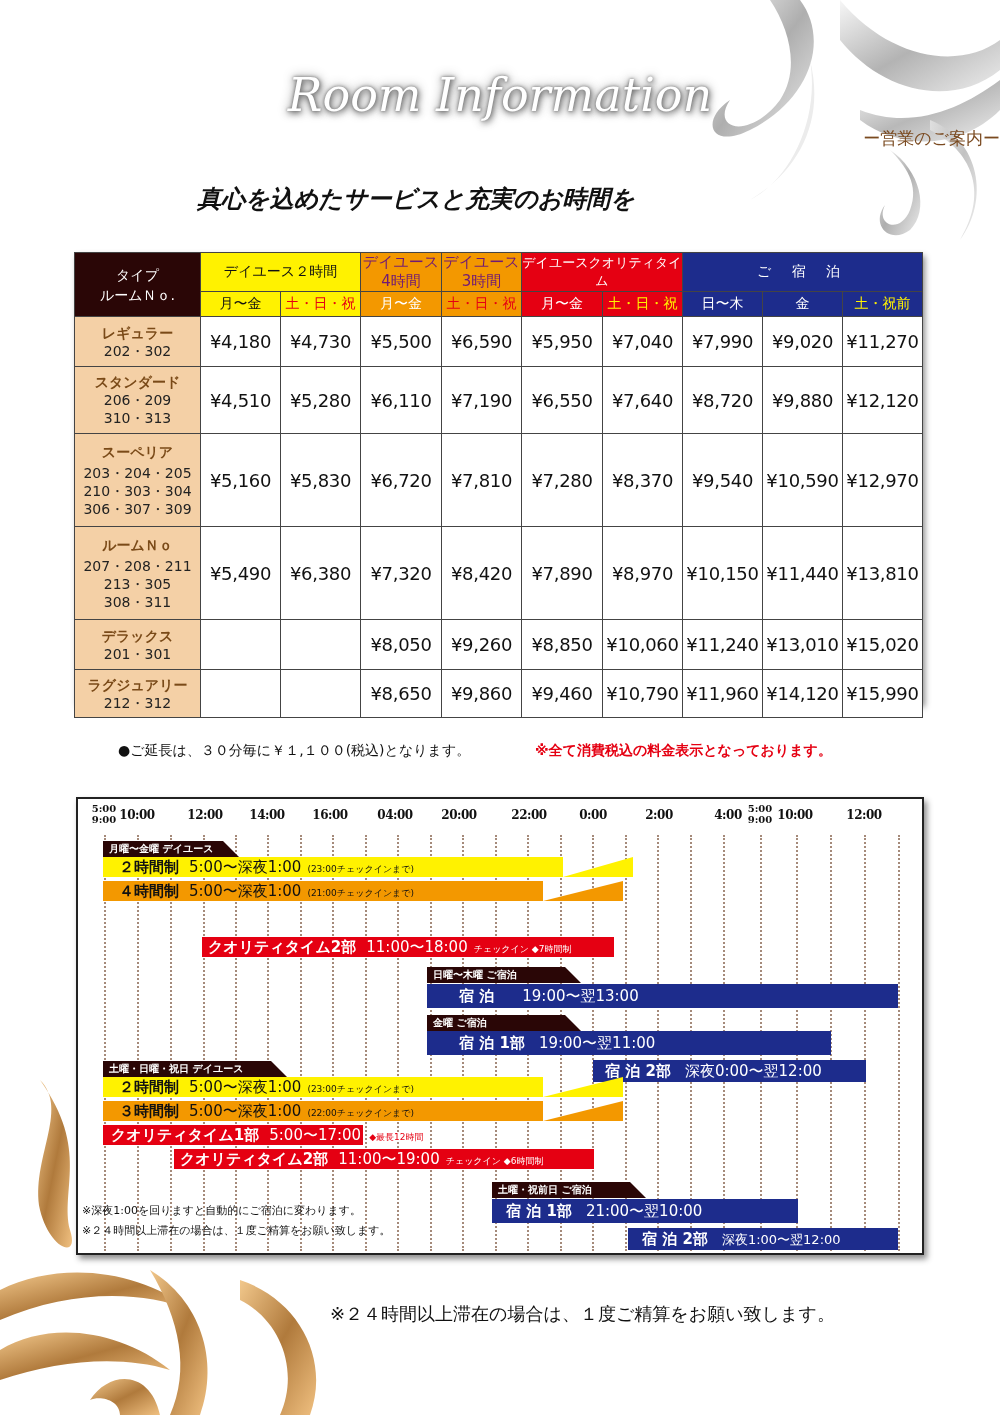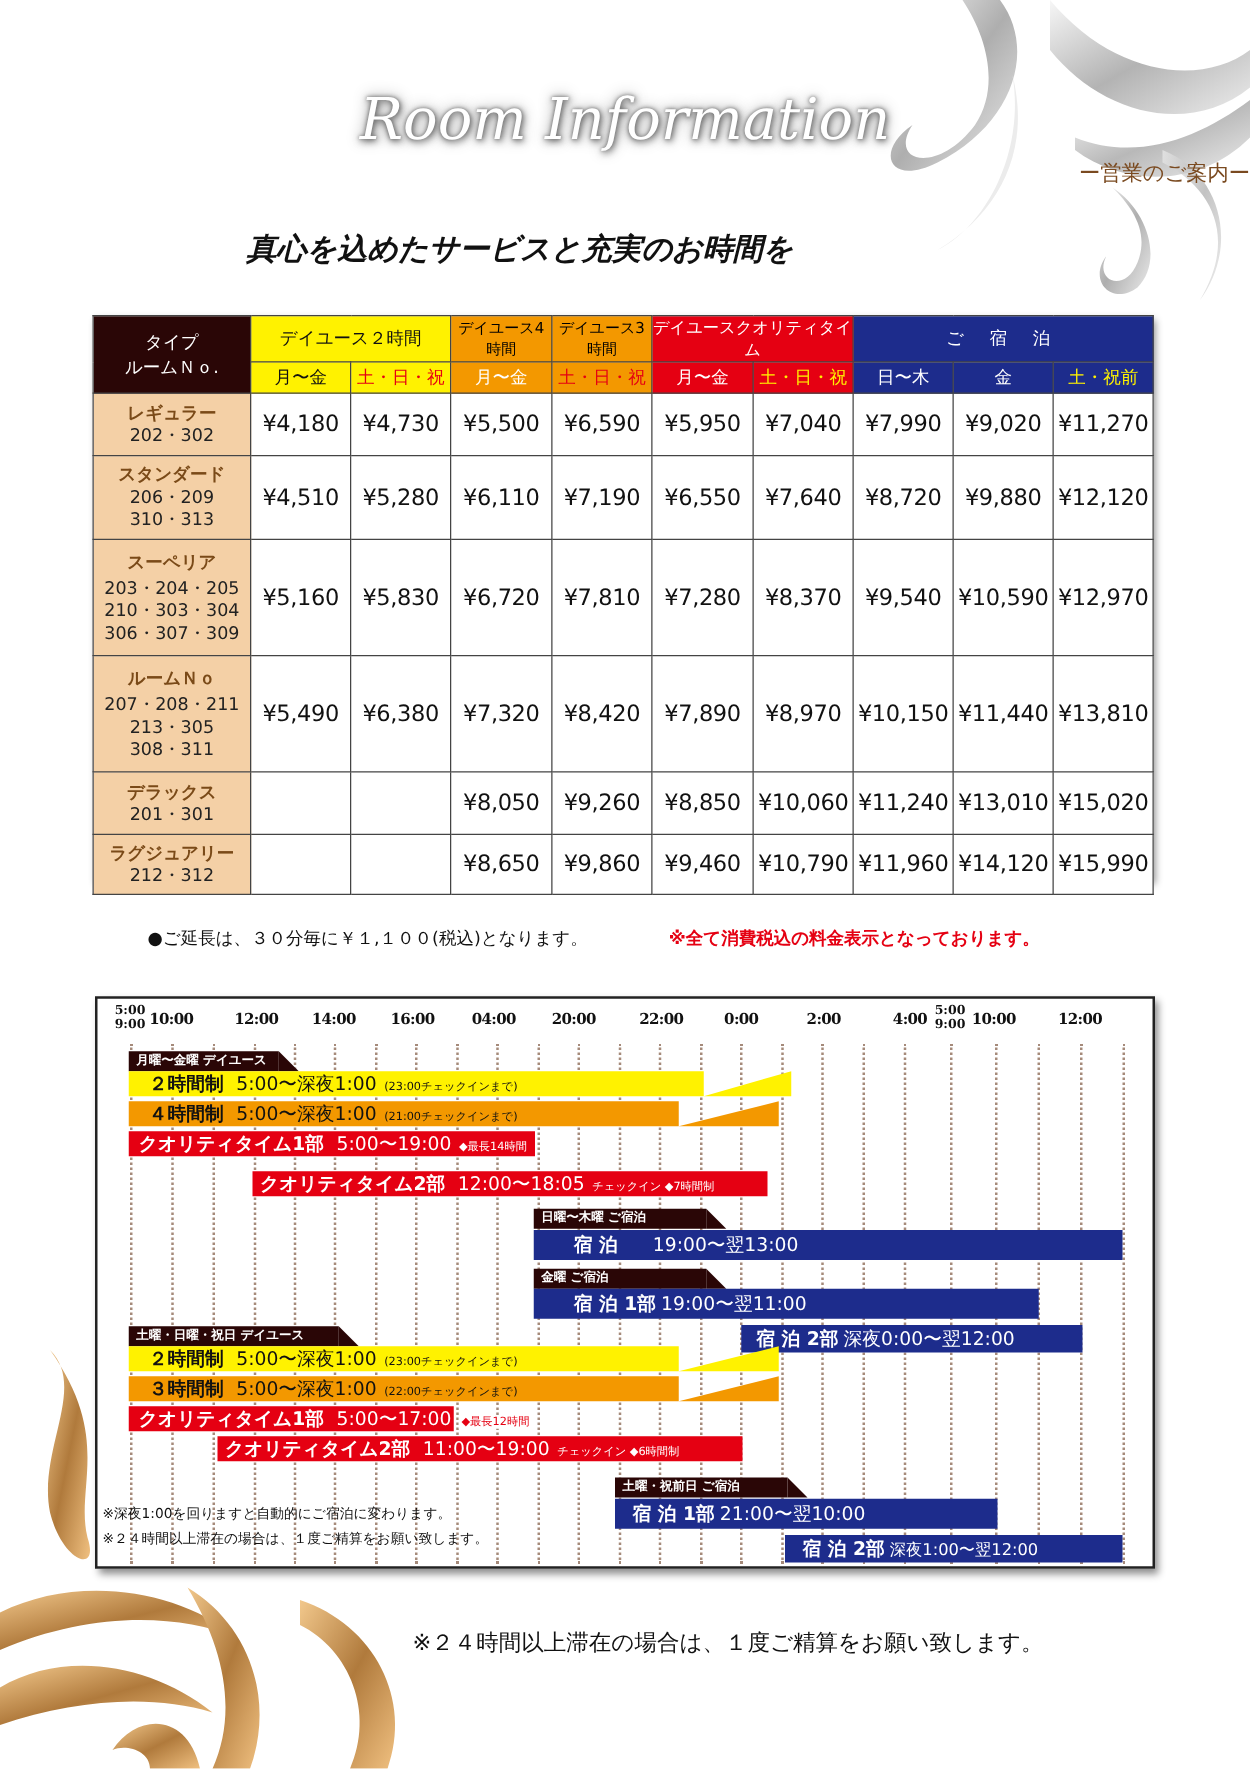--- a/index.html
+++ b/index.html
@@ -27,21 +27,21 @@
   
   .rate-wrap {
     position: absolute; left: 74px; top: 252px; width: 848px; height: 451px;
     box-shadow: 3px 4px 6px rgba(0,0,0,0.45);
   }
   table.rates { border-collapse: collapse; width: 848px; table-layout: fixed; background: #fff; }
   table.rates td, table.rates th { border: 1px solid #444; text-align: center; vertical-align: middle; padding: 0; }
   table.rates th { font-weight: normal; }
   .h-type { background: #2a0606; color: #fff; font-weight: bold; font-size: 14px; line-height: 20px; }
   .h-yellow { background: #fff200; color: #111; font-weight: bold; font-size: 14px; }
-  .h-orange { background: #f39800; color: #000000; font-weight: bold; font-size: 12px; }
+  .h-orange { background: #f39800; color: #701a75; font-weight: bold; font-size: 15px; }
   .h-red { background: #e50012; color: #fff; font-weight: bold; font-size: 13px; }
   .h-blue { background: #1d2c8c; color: #fff; font-weight: bold; font-size: 14px; letter-spacing: 8px; }
   .sub-yellow { background: #fff200; font-size: 14px; }
   .sub-orange { background: #f39800; font-size: 14px; }
   .sub-red { background: #e50012; font-size: 14px; }
   .sub-blue { background: #1d2c8c; font-size: 14px; }
   .txt-dark { color: #111; }
   .txt-red { color: #e50012; }
   .txt-white { color: #fff; }
   .txt-yellow { color: #fff200; }
@@ -73,21 +73,21 @@
     border-left: 16px solid #2a0606; border-top: 16px solid transparent;
   }
   .bar { position: absolute; height: 20px; line-height: 20px; font-weight: bold; white-space: nowrap; padding-left: 16px; }
   .bar .b1 { font-size: 15px; }
   .bar .b2 { font-size: 15px; font-weight: normal; margin-left: 10px; }
   .bar .b3 { font-size: 9px; font-weight: normal; margin-left: 6px; }
   .bar.yellow { background: #fff200; color: #111; }
   .bar.orange { background: #f39800; color: #111; }
   .bar.red { background: #e50012; color: #fff; padding-left: 8px; }
   .bar.blue { background: #1d2c8c; color: #fff; padding-left: 32px; }
-  .bar.blue .b2 { margin-left: 4px; }
+  .bar.blue .b2 { margin-left: 14px; }
   .tail { position: absolute; height: 20px; }
   .tail.yellow { border-left: 70px solid transparent; border-bottom: 20px solid #fff200; width: 0; }
   .tail.orange { border-left: 70px solid transparent; border-bottom: 20px solid #f39800; width: 0; }
   .red .b3 { font-size: 9px; }
   .sched-note { position: absolute; font-size: 11px; color: #111; left: 4px; }
 
   .bottom-note { position: absolute; left: 330px; top: 1302px; font-size: 18px; color: #111; }
 </style>
 </head>
 <body>
@@ -324,25 +324,22 @@
 
   <div class="tag" style="left:25px; top:42px; width:120px;">月曜〜金曜 デイユース</div>
   <div class="bar yellow" style="left:25px; top:58px; width:460px;">
     <span class="b1">２時間制</span><span class="b2">5:00〜深夜1:00</span><span class="b3">(23:00チェックインまで)</span>
   </div>
   <div class="tail yellow" style="left:485px; top:58px;"></div>
   <div class="bar orange" style="left:25px; top:82px; width:440px;">
     <span class="b1">４時間制</span><span class="b2">5:00〜深夜1:00</span><span class="b3">(21:00チェックインまで)</span>
   </div>
   <div class="tail orange" style="left:465px; top:82px; border-left-width:80px;"></div>
-  <div class="bar red" style="left:25px; top:106px; width:325px;">
-    <span class="b1">クオリティタイム1部</span><span class="b2">5:00〜19:00</span><span class="b3">◆最長14時間</span>
-  </div>
   <div class="bar red" style="left:124px; top:138px; width:412px; padding-left:6px;">
-    <span class="b1">クオリティタイム2部</span><span class="b2">12:00〜18:05</span><span class="b3">チェックイン ◆7時間制</span>
+    <span class="b1">クオリティタイム2部</span><span class="b2">11:00〜18:00</span><span class="b3">チェックイン ◆7時間制</span>
   </div>
 
   <div class="tag" style="left:349px; top:168px; width:138px;">日曜〜木曜 ご宿泊</div>
   <div class="bar blue" style="left:349px; top:185px; width:471px; height:24px; line-height:24px;">
     <span class="b1">宿 泊</span><span class="b2" style="margin-left:28px">19:00〜翌13:00</span>
   </div>
 
   <div class="tag" style="left:349px; top:216px; width:138px;">金曜 ご宿泊</div>
   <div class="bar blue" style="left:349px; top:232px; width:404px; height:24px; line-height:24px;">
     <span class="b1">宿 泊 1部</span><span class="b2">19:00〜翌11:00</span>

